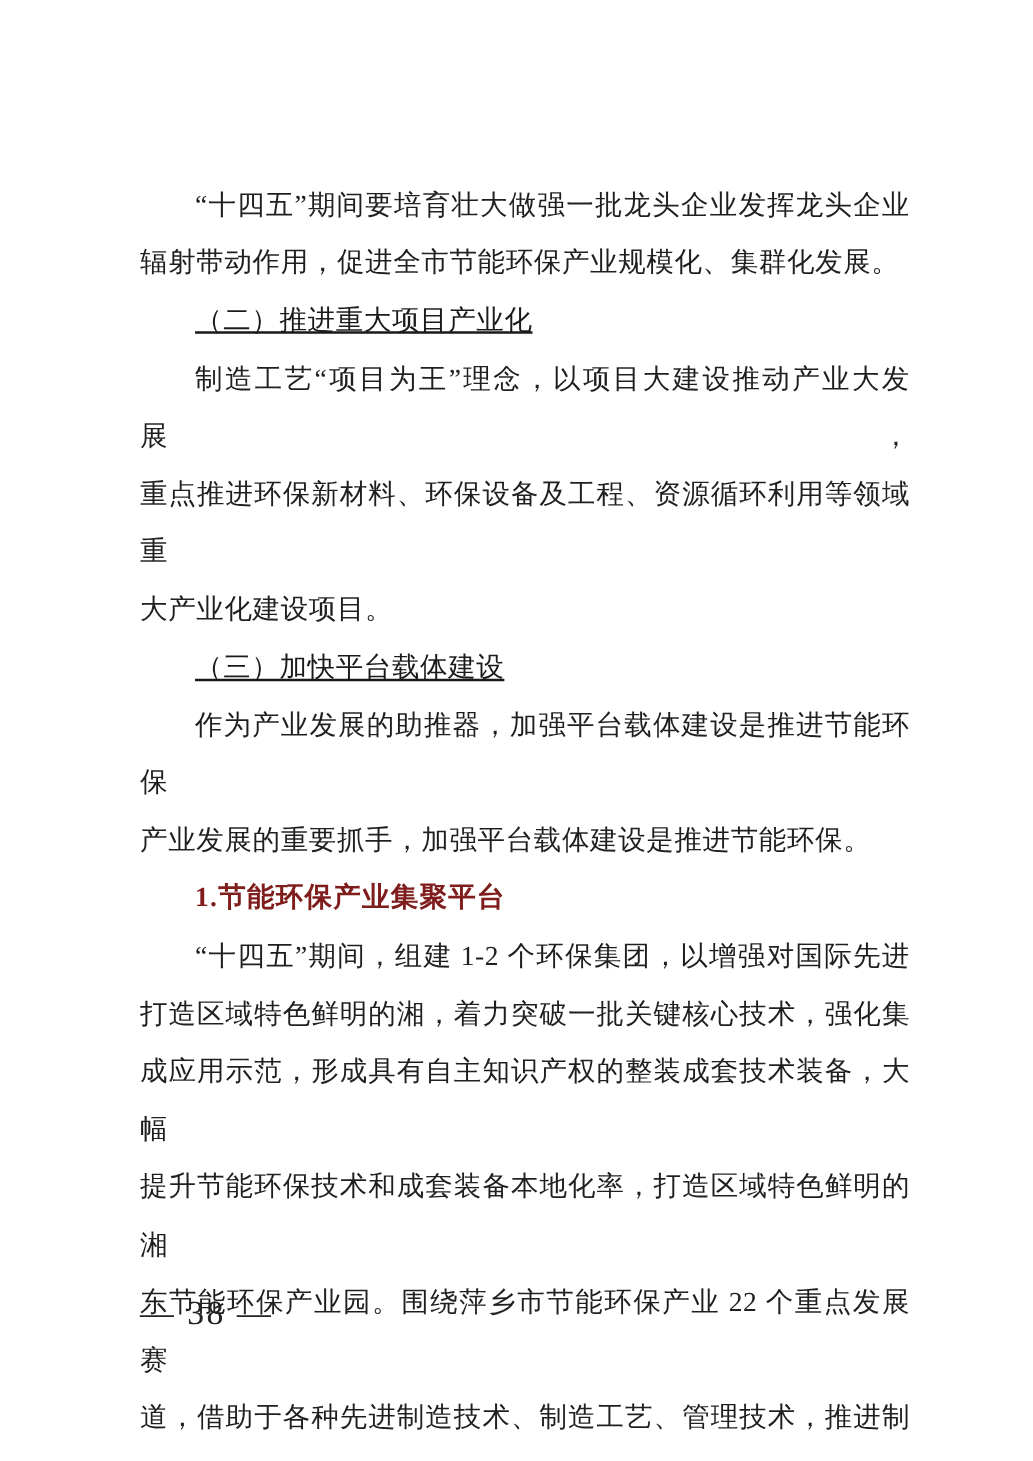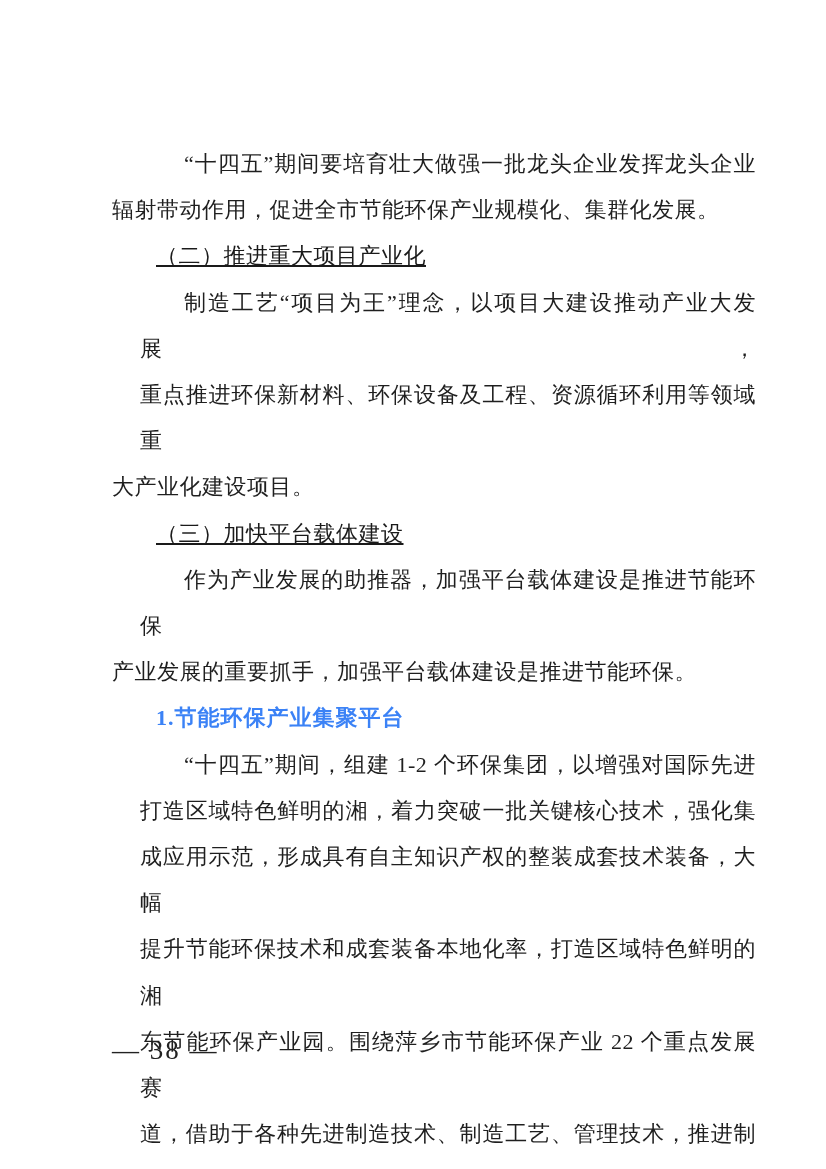--- a/index.html
+++ b/index.html
@@ -25,35 +25,34 @@
     line-height: 46.2px;
     letter-spacing: 0.5px;
   }
   .line {
     width: 100%;
   }
   
   .fill {
     text-align: justify;
     text-align-last: justify;
-    margin-left: 28px;
   }
   
   .indent {
     text-indent: 44px;
   }
   
   .h2 {
     color: #1a1a1a;
     text-decoration: underline;
   }
   
   .h3 {
     font-weight: 700;
-    color: #3b82f6;
+    color: #7f1d1d;
     letter-spacing: 1px;
   }
   .page-footer {
     position: absolute;
     left: 112px;
     top: 1037px;
     font-size: 27px;
     line-height: 26px;
     color: #222222;
     letter-spacing: 2px;

